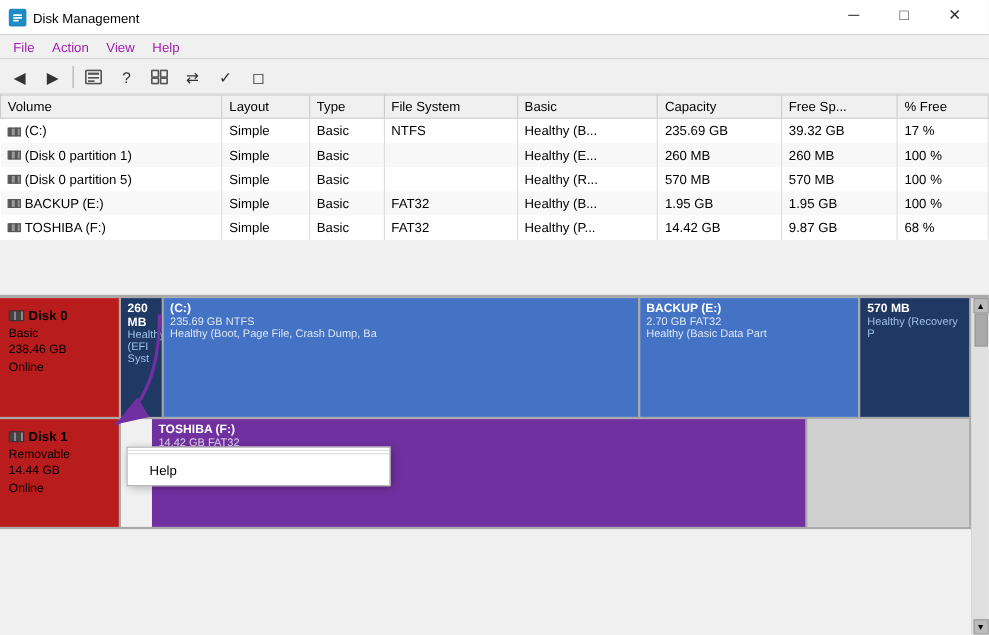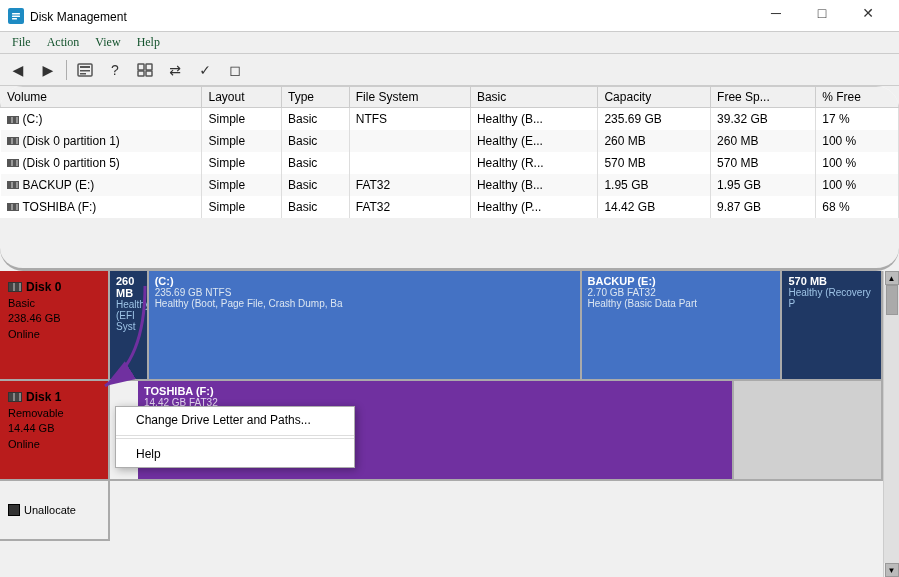--- a/index.html
+++ b/index.html
@@ -26,22 +26,21 @@
       display: flex;
       align-items: center;
       height: 22px;
       padding: 0 4px;
       border-bottom: 1px solid #ccc;
     }
     .menu-item {
       padding: 2px 8px;
       cursor: pointer;
       font-size: 12px;
-      color: #14532d;
-      font-family: Liberation Serif, serif;
+      color: #a21caf;
     }
 
     
     .toolbar {
       background: #f0f0f0;
       display: flex;
       align-items: center;
       height: 32px;
       padding: 2px 4px;
       border-bottom: 1px solid #ccc;
@@ -63,21 +62,20 @@
       display: flex;
       flex-direction: column;
       height: calc(577px - 32px - 22px - 32px);
     }
 
     
     .top-table {
       height: 185px;
       overflow: hidden;
       border-bottom: 3px solid #aaa;
-      border-radius: 23px;
     }
     .volume-table {
       width: 100%;
       border-collapse: collapse;
       background: white;
     }
     .volume-table th {
       background: #f0f0f0;
       border: 1px solid #ccc;
       padding: 3px 6px;
@@ -397,26 +395,20 @@
         <div class="disk-partitions">
           <div class="partition partition-purple" style="width:80%">
             <div class="partition-title">TOSHIBA (F:)</div>
             <div class="partition-subtitle">14.42 GB FAT32</div>
             <div class="partition-subtitle">Healthy (Basic Data Part</div>
           </div>
           <div class="partition" style="width:20%; background:#d0d0d0;"></div>
         </div>
       </div>
 
-      <div class="unallocated-row">
-        <div class="unallocated-label">
-          <div class="unallocated-icon"></div>
-          <span>Unallocate</span>
-        </div>
-      </div>
 
     </div>
 
     <div class="scrollbar-right">
       <div style="width:14px;height:14px;background:#bbb;border:1px solid #999;display:flex;align-items:center;justify-content:center;font-size:8px;cursor:pointer;">▲</div>
       <div style="flex:1;width:100%;background:#e0e0e0;">
         <div style="width:12px;height:30px;background:#aaa;margin:0 auto;border:1px solid #999;"></div>
       </div>
       <div style="width:14px;height:14px;background:#bbb;border:1px solid #999;display:flex;align-items:center;justify-content:center;font-size:8px;cursor:pointer;">▼</div>
     </div>
@@ -426,20 +418,19 @@
         <defs>
           <marker id="arrowhead" markerWidth="10" markerHeight="7" refX="10" refY="3.5" orient="auto">
             <polygon points="0 0, 10 3.5, 0 7" fill="#7030a0"></polygon>
           </marker>
         </defs>
         <path d="M 60 5 Q 60 80 20 105" stroke="#7030a0" stroke-width="3" fill="none" marker-end="url(#arrowhead)"></path>
       </svg>
     </div>
 
     <div class="context-menu">
-      <div class="context-menu-item">Change Drive Letter and Paths...</div>
       <div class="context-menu-separator"></div>
       <div class="context-menu-separator"></div>
       <div class="context-menu-item">Help</div>
     </div>
 
   </div>
 </div>
 
 </body></html>

